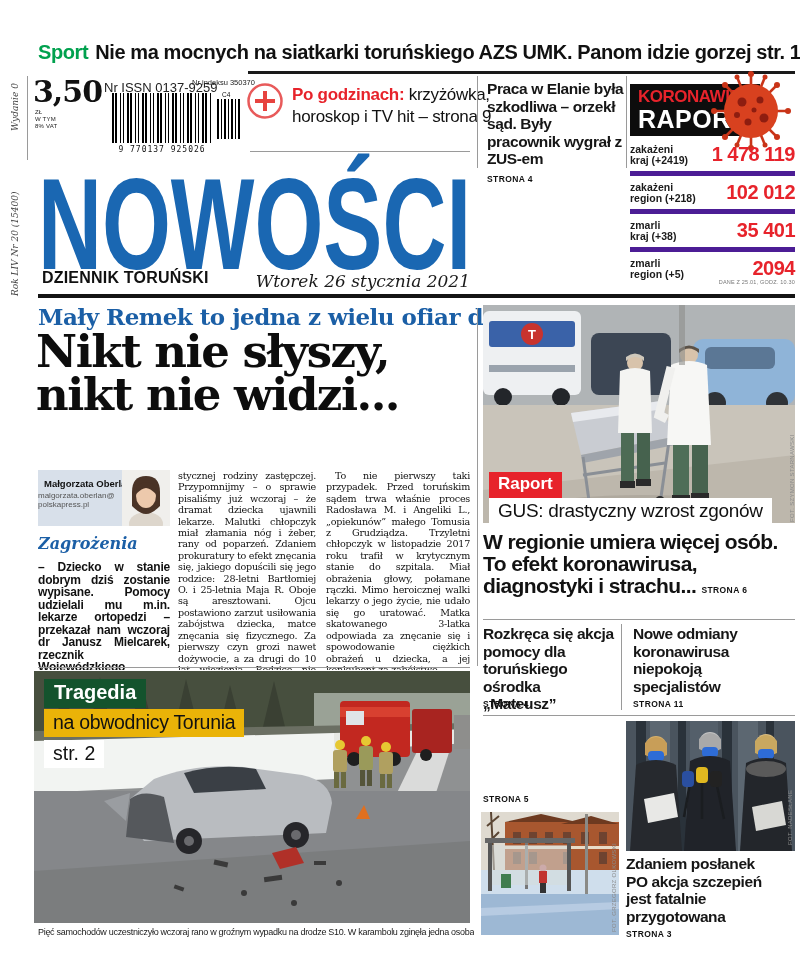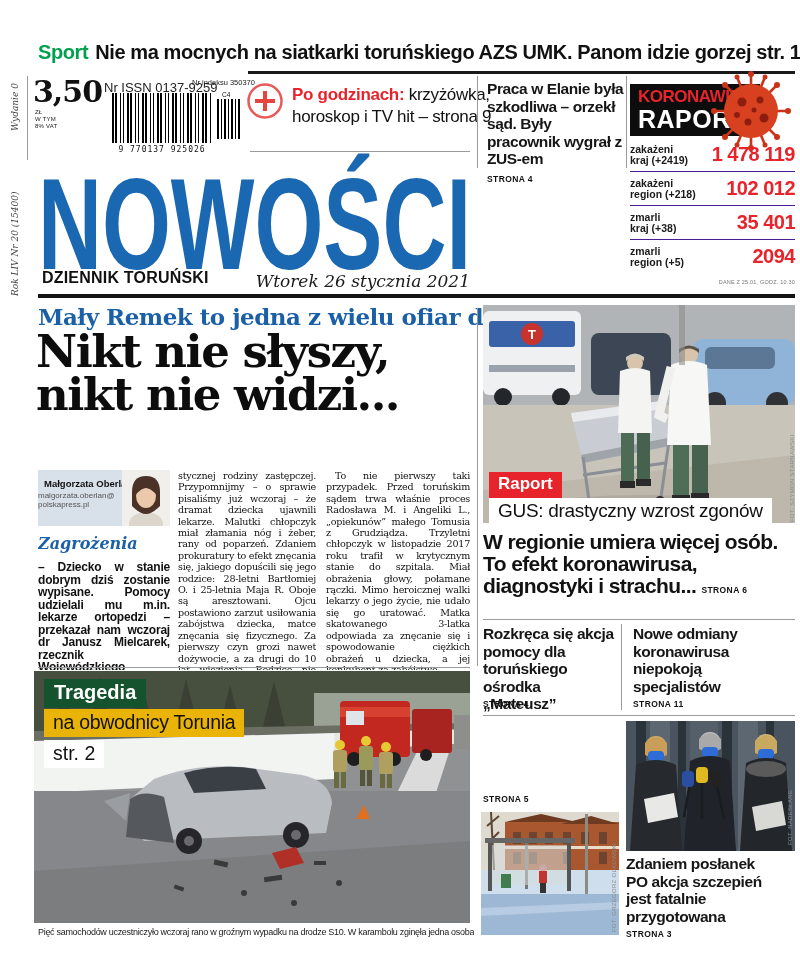--- a/index.html
+++ b/index.html
@@ -39,21 +39,21 @@
   .elana{left:487px;top:80px;width:138px;}
   .tz-title{font-weight:bold;font-size:15.5px;line-height:17.5px;letter-spacing:-.4px;color:#161616;}
   .strona{font-weight:bold;font-size:8.5px;letter-spacing:.4px;color:#111;}
   .elana .strona{display:block;margin-top:6px;}
 
   
   .covid-black{left:630px;top:84px;width:130px;height:52px;background:#0d0d0d;padding-left:8px;box-sizing:border-box;}
   .covid-black .t1{font-weight:bold;font-size:17px;letter-spacing:-.5px;color:#e7232b;margin-top:3px;}
   .covid-black .t2{font-weight:bold;font-size:25px;letter-spacing:.5px;color:#fff;margin-top:-2px;}
   .covid-rows{left:630px;top:138px;width:165px;}
-  .covid-row{display:flex;justify-content:space-between;align-items:center;height:33px;border-bottom:1px solid #4c1d95;}
+  .covid-row{display:flex;justify-content:space-between;align-items:center;height:33px;border-bottom:5px solid #4c1d95;}
   .covid-row:last-child{border-bottom:none;}
   .covid-row .lab{font-weight:bold;font-size:10.5px;line-height:11px;color:#1a1a1a;}
   .covid-row .val{font-weight:bold;font-size:20px;letter-spacing:-.5px;color:#e7232b;}
   .covid-note{left:630px;top:279px;width:165px;text-align:right;font-size:5.5px;color:#777;letter-spacing:.2px;}
 
   
   .logo{left:38px;top:152px;}
   .dziennik{left:42px;top:269px;font-weight:bold;font-size:16px;letter-spacing:.2px;}
   .dateline{left:250px;top:271px;width:220px;text-align:right;font:italic 17px "DejaVu Serif",serif;color:#1a1a1a;}
   .blackrule{left:38px;top:294px;width:757px;height:4px;background:#141414;}

